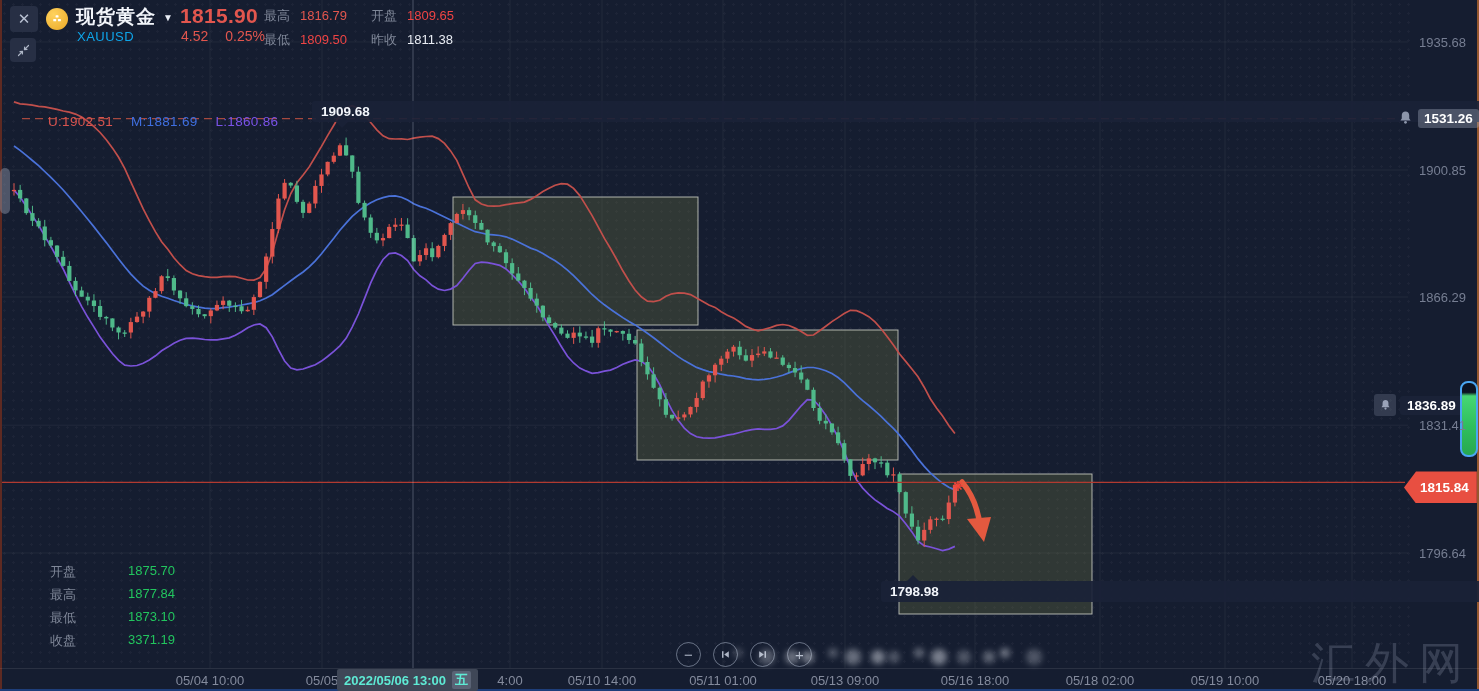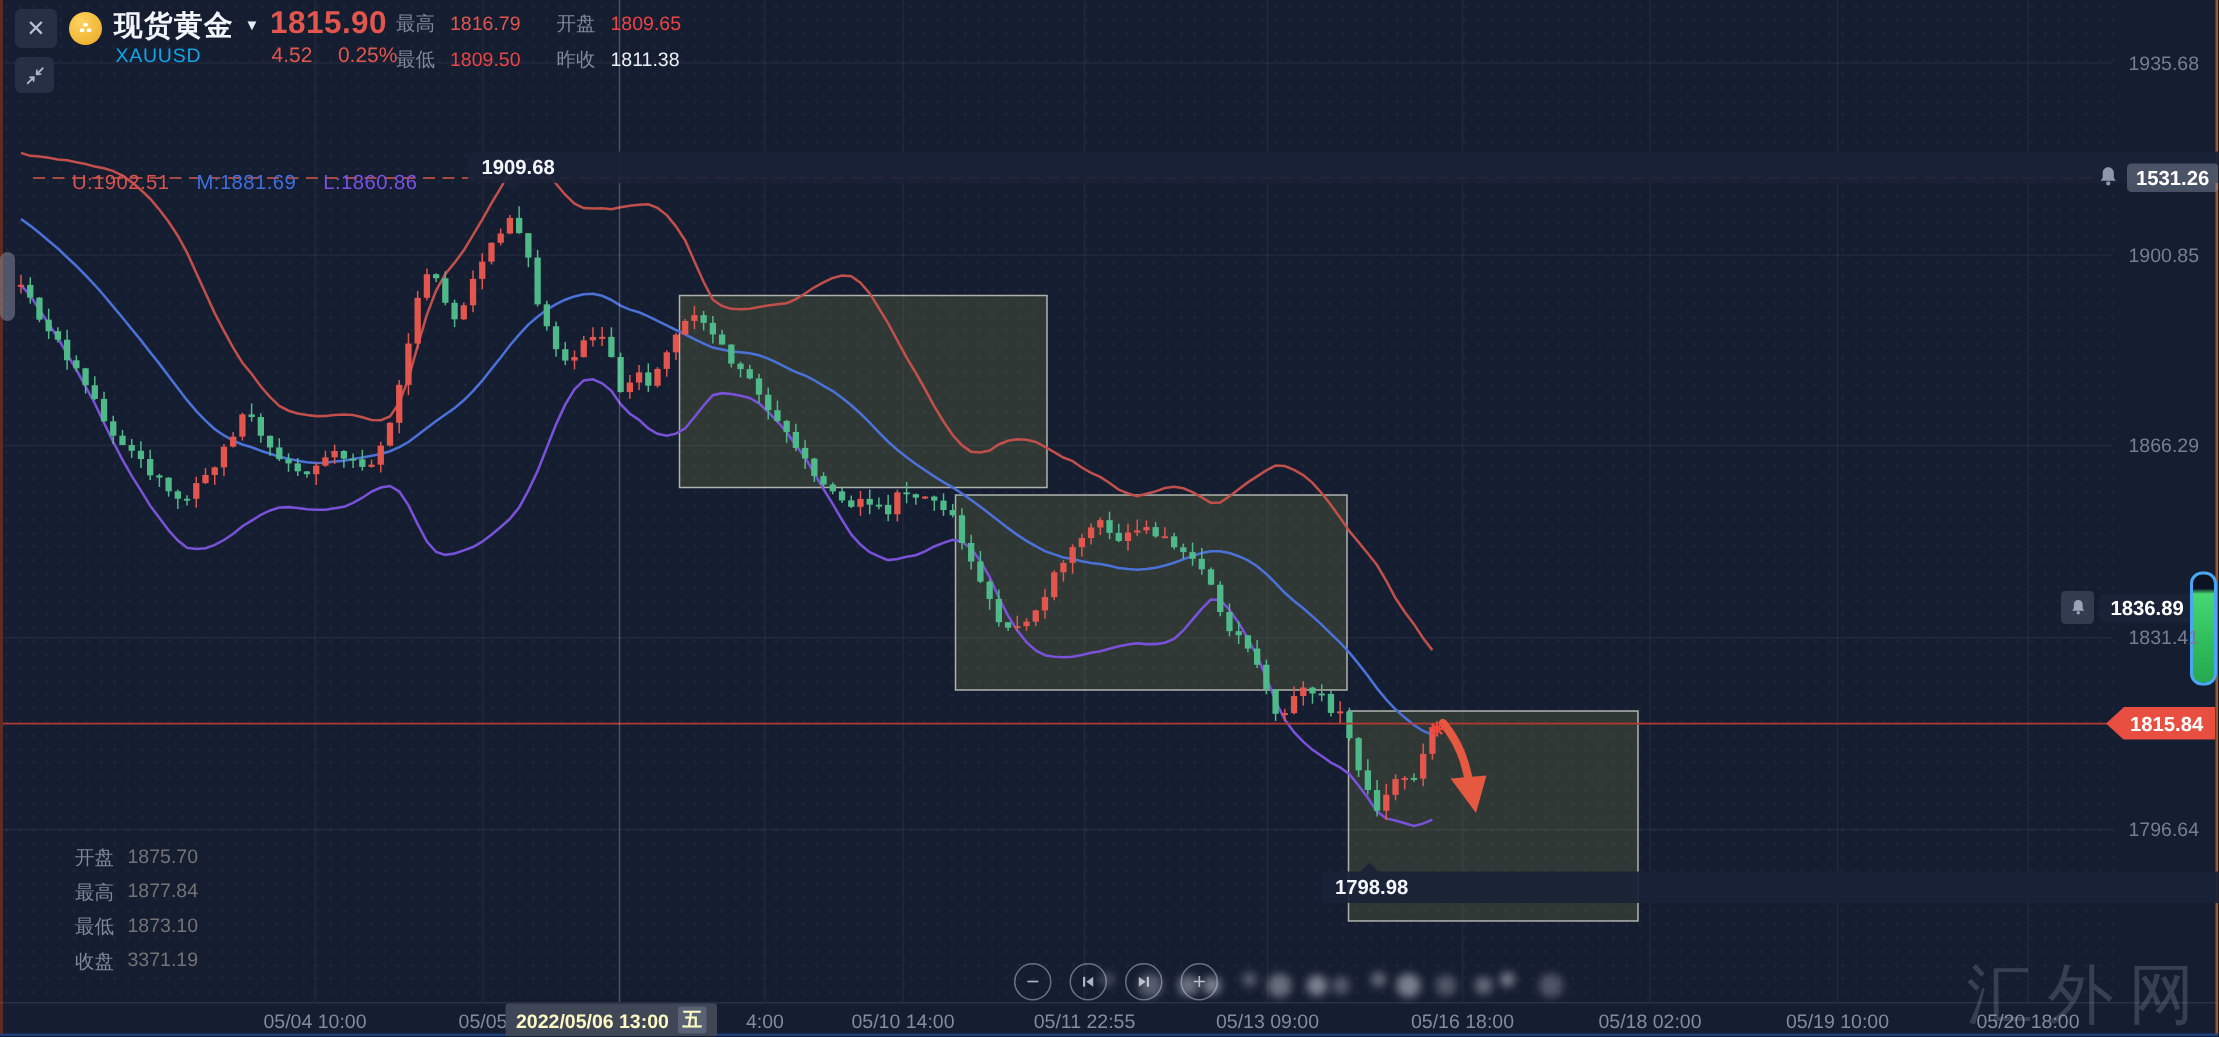--- a/index.html
+++ b/index.html
@@ -28,44 +28,44 @@
   .indic{font-size:13.5px;display:flex;gap:18px;letter-spacing:.3px;}
 
   
   .ytick{position:absolute;right:13px;color:#767e92;font-size:13px;transform:translateY(-50%);}
   .alert-tag1{background:rgba(168,177,196,0.35);color:#fff;font-size:13.5px;font-weight:bold;
               padding:2px 6px;border-radius:3px;}
   .alert-tag2{background:rgba(26,35,56,0.95);color:#fff;font-size:13.5px;font-weight:bold;
               padding:2px 7px;border-radius:3px;}
   .bell-box{width:22px;height:22px;border-radius:3px;background:rgba(130,140,160,0.28);
             display:flex;align-items:center;justify-content:center;cursor:pointer;}
-  .price-tag{background:#e84f41;color:#fff;font-size:13.5px;font-weight:bold;height:22px;
+  .price-tag{background:#e84f41;color:#fff;font-size:13.5px;font-weight:bold;height:32px;
              display:flex;align-items:center;padding:0 8px 0 16px;
              clip-path:polygon(12px 0,100% 0,100% 100%,12px 100%,0 50%);}
   .levelbar{width:14px;height:72px;border:2px solid #4aa6f2;border-radius:8px;
             background:linear-gradient(180deg,#0c1322 0%,#0c1322 13%,#46d773 18%,#2fbf5d 60%,#27a851 100%);}
 
   
   .mark-label{background:rgba(26,34,55,0.92);color:#f2f5fa;font-size:13.5px;font-weight:bold;
               padding:3px 9px;border-radius:3px;position:relative;}
   .ptr-down::after{content:"";position:absolute;left:24px;bottom:-6px;border:6px solid transparent;
               border-top-color:rgba(26,34,55,0.92);border-bottom:none;}
   .ptr-up::before{content:"";position:absolute;left:26px;top:-6px;border:6px solid transparent;
               border-bottom-color:rgba(26,34,55,0.92);border-top:none;}
 
   
   .ohlc{font-size:13px;display:flex;flex-direction:column;gap:5px;}
   .ohlc .row{display:flex;gap:9px;}
   .ohlc .l{color:#7f8798;width:28px;text-align:right;}
-  .ohlc .v{color:#737373;}
+  .ohlc .v{color:#22c55e;margin-left:43px;}
 
   
   .axis-sep{position:absolute;left:0;top:668px;width:1479px;border-top:1px solid rgba(255,255,255,0.09);}
   .xtick{position:absolute;top:673px;transform:translateX(-50%);color:#848b9d;font-size:13px;white-space:nowrap;}
-  .xtooltip{position:absolute;top:669px;background:#3f4757;color:#fef9c3;font-size:13px;font-weight:bold;
+  .xtooltip{position:absolute;top:669px;background:#3f4757;color:#5eead4;font-size:13px;font-weight:bold;
             padding:2px 7px;border-radius:2px;white-space:nowrap;display:flex;gap:6px;align-items:center;z-index:5;}
   .xtooltip .wd{background:#5a6375;padding:0 3px;border-radius:2px;}
   .ctrl{width:23px;height:23px;border-radius:50%;border:1.5px solid rgba(172,182,202,0.55);
         color:#aeb6c6;display:flex;align-items:center;justify-content:center;font-size:15px;cursor:pointer;background:transparent;}
   .blurdot{position:absolute;background:#e8ecf4;border-radius:50%;filter:blur(3px);}
 
   .watermark{position:absolute;right:6px;bottom:-2px;font-size:44px;font-weight:300;
              color:rgba(158,168,188,0.25);letter-spacing:10px;white-space:nowrap;}
   .edge{position:absolute;top:0;height:691px;width:2px;}
 </style>
@@ -529,21 +529,21 @@
       <span class="v">3371.19</span>
       </div>
   </div>
 
   <div class="axis-sep"></div>
   <div id="xticks">
       <div class="xtick" style="left: 210px;">05/04 10:00</div>
       <div class="xtick" style="left: 322px;">05/05</div>
       <div class="xtick" style="left: 510px;">4:00</div>
       <div class="xtick" style="left: 602px;">05/10 14:00</div>
-      <div class="xtick" style="left: 723px;">05/11 22:55</div>
+      <div class="xtick" style="left: 723px;">05/11 01:00</div>
       <div class="xtick" style="left: 845px;">05/13 09:00</div>
       <div class="xtick" style="left: 975px;">05/16 18:00</div>
       <div class="xtick" style="left: 1100px;">05/18 02:00</div>
       <div class="xtick" style="left: 1225px;">05/19 10:00</div>
       <div class="xtick" style="left: 1352px;">05/20 18:00</div>
     </div>
 
   <div class="xtooltip" style="left:337px;">
     <span>2022/05/06 13:00</span>
     <span class="wd">五</span>

